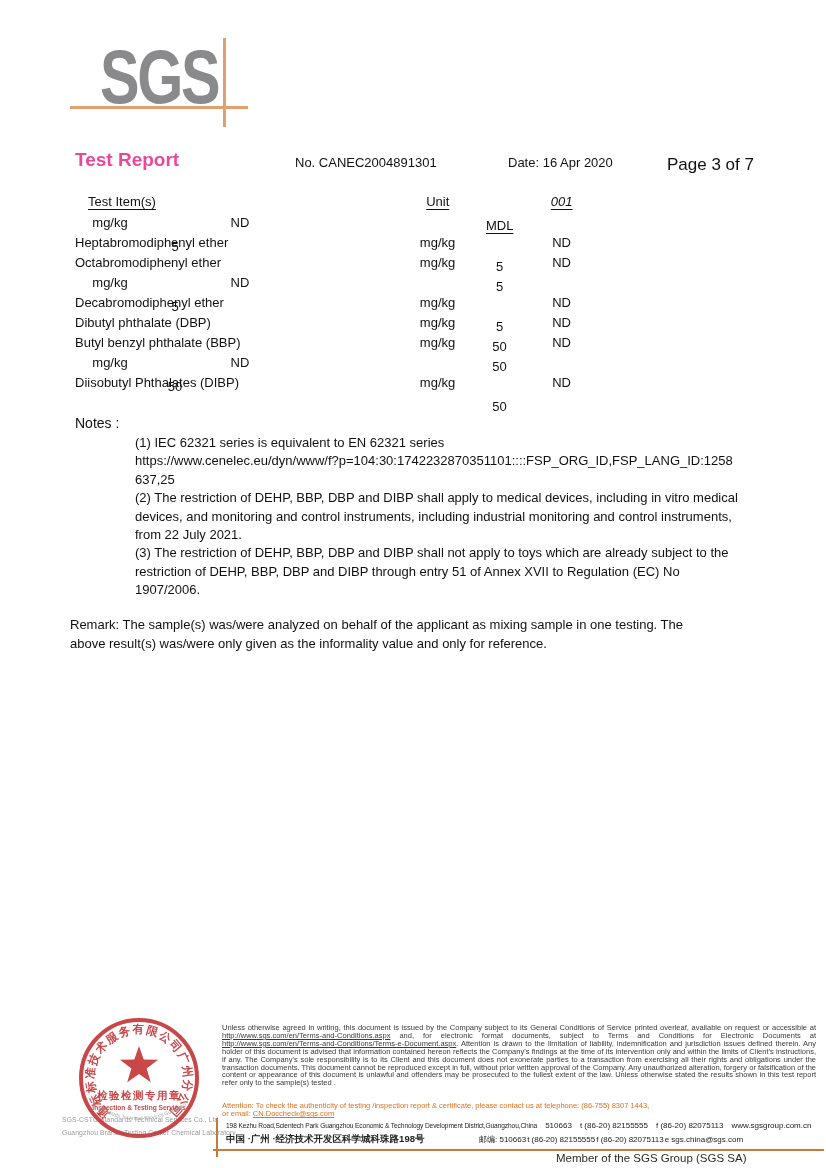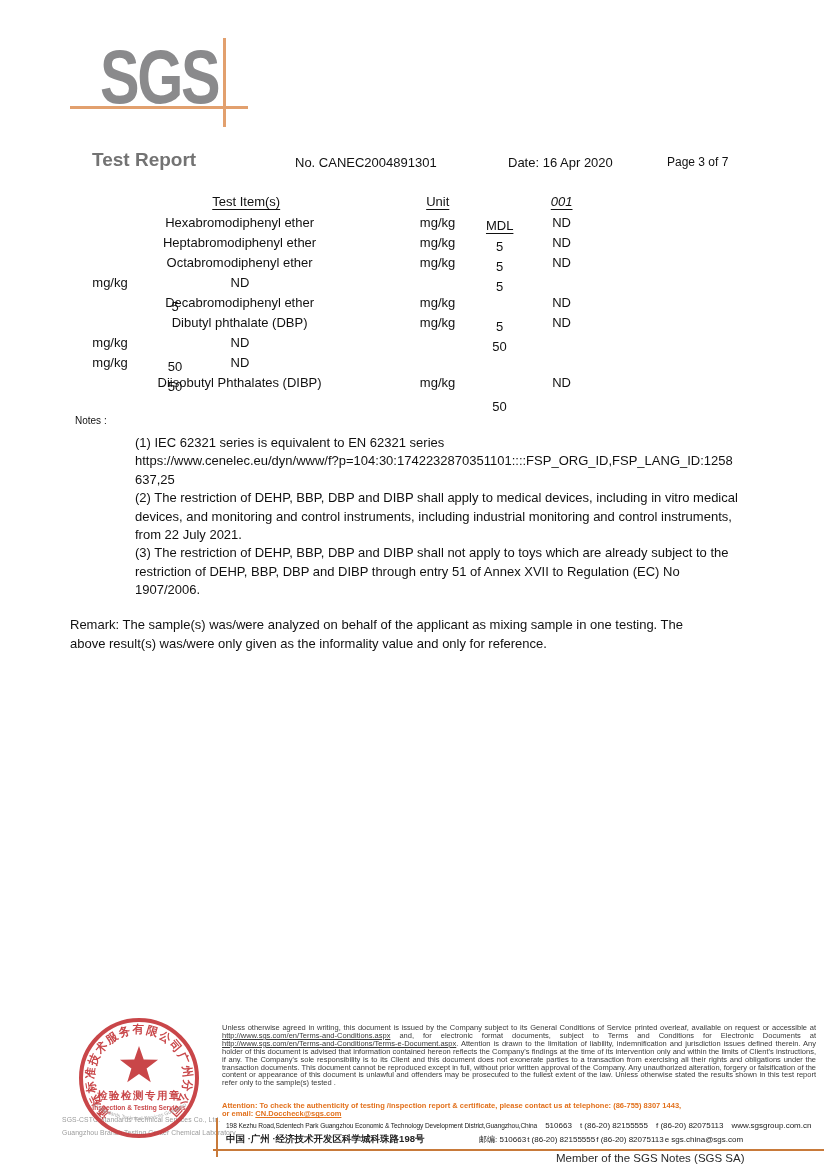--- a/index.html
+++ b/index.html
@@ -16,59 +16,59 @@
   .logo-text {
     position:absolute; left:100px; top:39px;
     font-size:76px; font-weight:700; line-height:1;
     color:#8a8a8c; letter-spacing:-3px;
     transform:scaleX(0.78); transform-origin:left top;
   }
   .logo-hline { position:absolute; left:70px; top:106px; width:178px; height:3px; background:#e2a06e; }
   .logo-vline { position:absolute; left:223px; top:38px; width:3px; height:89px; background:#e2a06e; }
 
   
-  .report-title { position:absolute; left:92px; top:149px; font-size:19px; font-weight:700; color:#737373; }
+  .report-title { position:absolute; left:75px; top:149px; font-size:19px; font-weight:700; color:#ec4899; }
   .report-no    { position:absolute; left:295px; top:155px; font-size:13px; }
   .report-date  { position:absolute; left:508px; top:155px; font-size:13px; }
-  .report-page  { position:absolute; left:667px; top:155px; font-size:12px; }
+  .report-page  { position:absolute; left:667px; top:155px; font-size:17px; }
 
   
   .results { position:absolute; left:75px; top:190px; width:520px; font-size:13px; }
   .t-row { display:flex; height:20px; align-items:center; }
   .t-head { height:22px; }
-  .col-item   { width:345px;text-align:center; }
+  .col-item   { width:345px; }
   .col-unit   { width:70px; text-align:center; }
   .col-mdl    { width:60px; text-align:center;margin-top:48px; }
   .col-result { width:70px; text-align:center; }
   .t-head .col-item { padding-left:13px; }
   .t-head span { text-decoration:underline; text-underline-offset:3px; }
   .t-head .col-result span { font-style:italic; }
 
   
-  .notes-label { position:absolute; left:75px; top:415px; font-size:10px; }
+  .notes-label { position:absolute; left:75px; top:415px; font-size:14px; }
   .notes-body  { position:absolute; left:135px; top:434px; width:682px; font-size:13px; line-height:18.4px; }
   .notes-body p { margin:0; white-space:pre-line; }
 
   
   .remark { position:absolute; left:70px; top:616px; width:710px; font-size:13px; line-height:18.5px; white-space:pre-line; }
 
   
   .company-line1 { position:absolute; left:62px; top:1116px; font-size:6.8px; color:#9b9b9b; letter-spacing:0.1px; }
   .company-line2 { position:absolute; left:62px; top:1129px; font-size:6.8px; color:#9b9b9b; letter-spacing:0.1px; }
   .stamp { position:absolute; left:64px; top:1014px; width:150px; height:128px; opacity:0.93; z-index:3; }
 
   .legal {
     position:absolute; left:222px; top:1024px; width:594px;
     font-size:7.5px; line-height:7.9px; color:#3a3a3a;
     text-align:justify;
   }
   .legal .u { text-decoration:underline;margin-top:32px; }
   .attention {
     position:absolute; left:222px; top:1102px; width:594px;
-    font-size:7.5px; line-height:8.2px; font-weight:700; color:#e2711d;
+    font-size:7.5px; line-height:8.2px; font-weight:400; color:#e2711d;
     white-space:pre-line;
   }
   .attention .email { text-decoration:underline; }
 
   .addr1 { position:absolute; left:226px; top:1121px; width:592px; display:flex; gap:8px; align-items:baseline; white-space:nowrap; font-size:8px; color:#222; }
   .addr1 .addr-en { font-size:6.6px; letter-spacing:-0.1px; }
   .addr2 { position:absolute; left:226px; top:1133px; width:592px; display:flex; gap:1px; align-items:baseline; white-space:nowrap; font-size:8px; color:#222; }
   .addr2 .addr-cn { width:252px; font-size:9.5px; font-weight:700; }
 
   .f-vline { position:absolute; left:216px; top:1118px; width:2px; height:39px; background:#c87a3a; z-index:2; }
@@ -90,21 +90,20 @@
   <div class="report-page">Page 3 of 7</div>
 
   <div class="results">
     <div class="t-row t-head">
       <div class="col-item"><span>Test Item(s)</span></div>
       <div class="col-unit"><span>Unit</span></div>
       <div class="col-mdl"><span>MDL</span></div>
       <div class="col-result"><span>001</span></div>
     </div>
     <div class="t-row">
-      <div class="col-item">Hexabromodiphenyl ether</div>
       <div class="col-unit">mg/kg</div>
       <div class="col-mdl">5</div>
       <div class="col-result">ND</div>
     </div>
     <div class="t-row">
       <div class="col-item">Heptabromodiphenyl ether</div>
       <div class="col-unit">mg/kg</div>
       <div class="col-mdl">5</div>
       <div class="col-result">ND</div>
     </div>
@@ -125,20 +124,21 @@
       <div class="col-mdl">5</div>
       <div class="col-result">ND</div>
     </div>
     <div class="t-row">
       <div class="col-item">Dibutyl phthalate (DBP)</div>
       <div class="col-unit">mg/kg</div>
       <div class="col-mdl">50</div>
       <div class="col-result">ND</div>
     </div>
     <div class="t-row">
+      <div class="col-item">Butyl benzyl phthalate (BBP)</div>
       <div class="col-unit">mg/kg</div>
       <div class="col-mdl">50</div>
       <div class="col-result">ND</div>
     </div>
     <div class="t-row">
       <div class="col-unit">mg/kg</div>
       <div class="col-mdl">50</div>
       <div class="col-result">ND</div>
     </div>
     <div class="t-row">
@@ -200,15 +200,15 @@
   <div class="addr2">
     <span class="addr-cn">中国 ·广州 ·经济技术开发区科学城科珠路198号</span>
     <span>邮编: 510663</span>
     <span>t (86-20) 82155555</span>
     <span>f (86-20) 82075113</span>
     <span>e  sgs.china@sgs.com</span>
   </div>
 
   <div class="f-vline"></div>
   <div class="f-hline"></div>
-  <div class="member">Member of the SGS Notes (SGS SA)</div>
+  <div class="member">Member of the SGS Group (SGS SA)</div>
 
 </div>
 
 </body></html>

